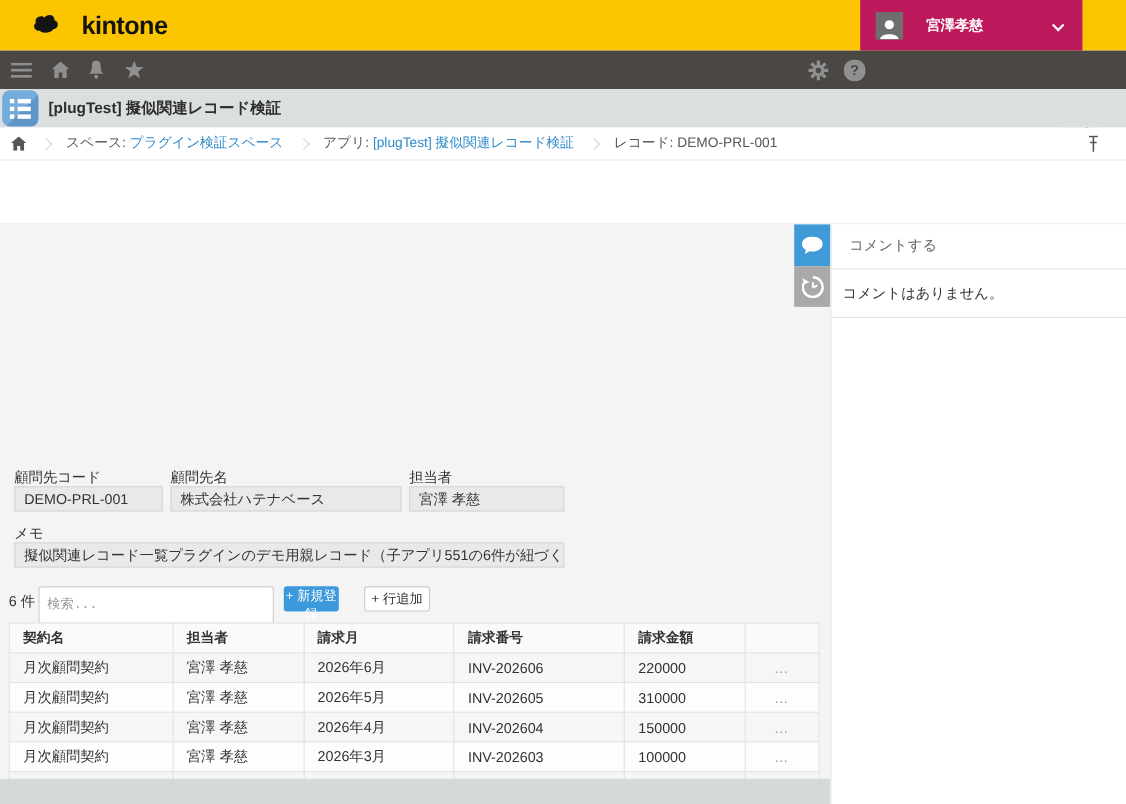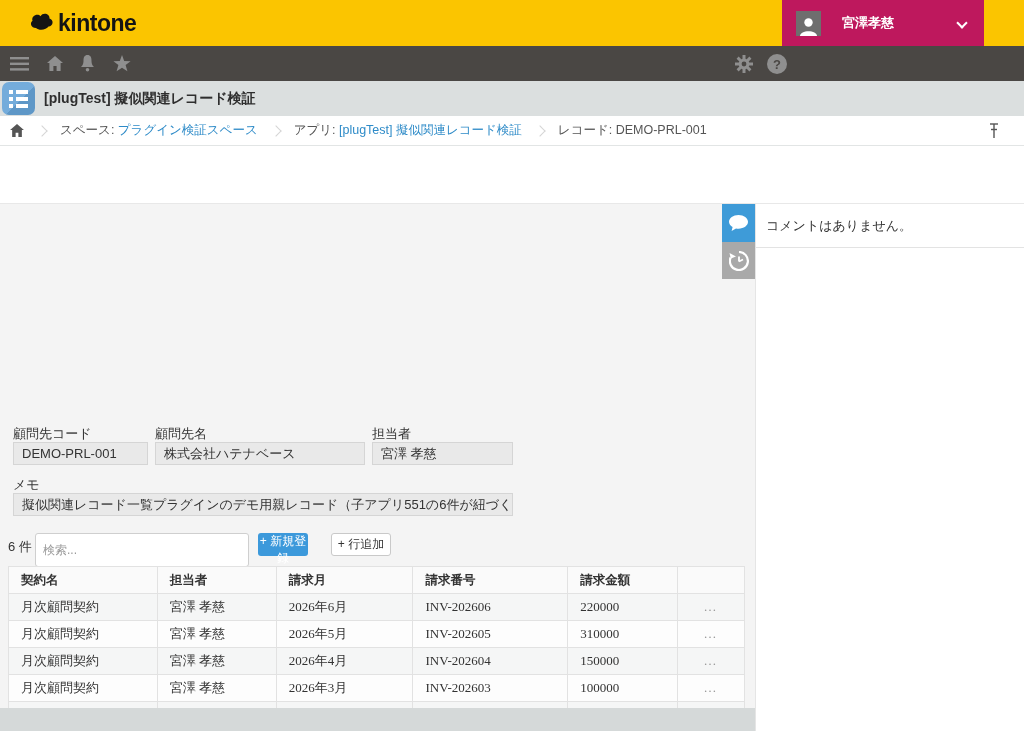--- a/index.html
+++ b/index.html
@@ -1,21 +1,21 @@
 <!DOCTYPE html>
 <html><head>
 <meta charset="utf-8">
 <style>
   * { margin:0; padding:0; box-sizing:border-box; }
   html,body { font-family:"Liberation Sans","DejaVu Sans",sans-serif; }
   #app { position:relative; width:1024px; height:731px; background:#fff; overflow:hidden; }
 
   
   .top-header { position:absolute; left:0; top:0; width:1024px; height:46px; background:#FBC500; }
-  .logo { position:absolute; left:28px; top:10px; display:flex; align-items:center; gap:4px; }
+  .logo { position:absolute; left:28px; top:10px; display:flex; align-items:center; gap:20px; }
   .logo-text { font-size:23px; font-weight:900; color:#141414; letter-spacing:-0.5px; }
   .user-box { position:absolute; left:782px; top:0; width:202px; height:46px; background:#be185d;
               display:flex; align-items:center; cursor:pointer; }
   .avatar { width:25px; height:25px; background:#6E6E6E; margin-left:14px; display:flex; align-items:flex-end; justify-content:center; overflow:hidden; }
   .user-name { color:#fff; font-size:13px; font-weight:bold; margin-left:21px; }
   .user-chevron { position:absolute; right:18px; top:19px; width:8px; height:8px;
                   border-right:2px solid #fff; border-bottom:2px solid #fff; transform:rotate(45deg); }
 
   
   .global-bar { position:absolute; left:0; top:46px; width:1024px; height:35px; background:#4A4744; }
@@ -69,30 +69,30 @@
   .comment-empty { height:44px; border-bottom:1px solid #E3E3E3; display:flex; align-items:center; padding-left:10px; font-size:13px; color:#333; }
 
   
   .fld-label { position:absolute; font-size:13px; color:#333; }
   .fld-box { position:absolute; height:23px; background:#E9E9E9; border:1px solid #D5D5D5;
              font-size:13px; color:#333; display:flex; align-items:center; padding-left:8px; white-space:nowrap; overflow:hidden; }
 
   
   .rel-count { position:absolute; left:8px; top:334px; font-size:13px; color:#333; }
   .rel-search { position:absolute; left:35px; top:329px; width:214px; height:23px; border:1px solid #CFCFCF; border-radius:3px;
-                padding:16px 7px; font-size:12px; color:#333; outline:none; font-family:Liberation Sans, sans-serif; background:#fff; }
+                padding:16px 7px; font-size:12px; color:#333; outline:none; font-family:Liberation Mono, monospace; background:#fff; }
   .rel-search::placeholder { color:#999; }
   .btn-blue { position:absolute; left:258px; top:329px; width:50px; height:23px; background:#3C99DB; color:#fff;
               border:none; border-radius:3px; font-size:12px; cursor:pointer; font-family:inherit; }
   .btn-white { position:absolute; left:331px; top:329px; width:60px; height:23px; background:#fff; color:#333;
                border:1px solid #C9C9C9; border-radius:3px; font-size:12px; cursor:pointer; font-family:inherit; }
 
   
   .rel-table { position:absolute; left:8px; top:362px; width:737px; border-collapse:collapse; background:#fff; font-size:13px; }
-  .rel-table th, .rel-table td { border:1px solid #E2E2E2; height:27px; padding:0 0 0 12px; text-align:left; color:#333; white-space:nowrap;font-family:Liberation Serif, serif; }
+  .rel-table th, .rel-table td { border:1px solid #E2E2E2; height:27px; padding:0 0 0 12px; text-align:left; color:#333; white-space:nowrap; }
   .rel-table th { font-weight:bold; background:#FAFAFA; font-size:12.5px; }
   .rel-table tr.odd td { background:#F5F6F6; }
   .rel-table tr.even td { background:#FDFDFD; }
   .rel-table td.action-cell { color:#999; text-align:center; padding:0; letter-spacing:2px; cursor:pointer; }
 </style>
 </head>
 <body>
 
 <div id="app">
 
@@ -354,16 +354,17 @@
     <svg width="20" height="20" viewBox="0 0 20 20">
         <path d="M10 1 A9 9 0 1 1 1.6 6.5" fill="none" stroke="#fff" stroke-width="2.2"></path>
         <path d="M0.5 2 L1.8 7.5 L7 5.5 Z" fill="#fff"></path>
         <g stroke="#fff" stroke-width="1.8">
           <line x1="10" y1="5.5" x2="10" y2="10.5"></line>
           <line x1="10" y1="10.5" x2="14" y2="8.5"></line>
         </g>
       </svg>
   </div>
   <div class="side-panel">
+    <div class="comment-entry">コメントする</div>
     <div class="comment-empty">コメントはありません。</div>
   </div>
 
 </div>
 
 </body></html>

